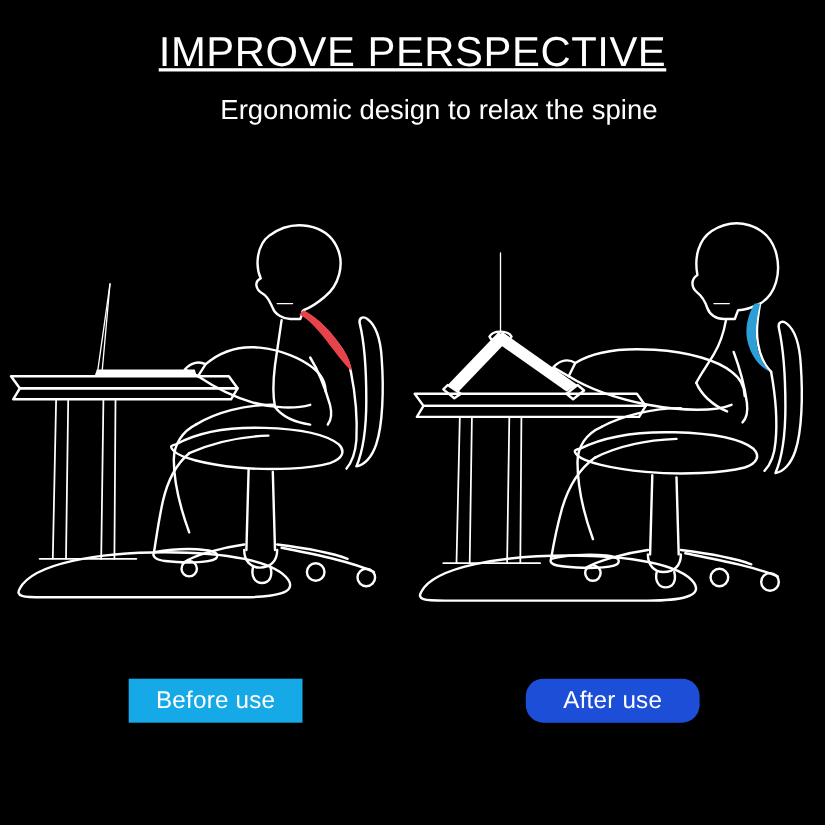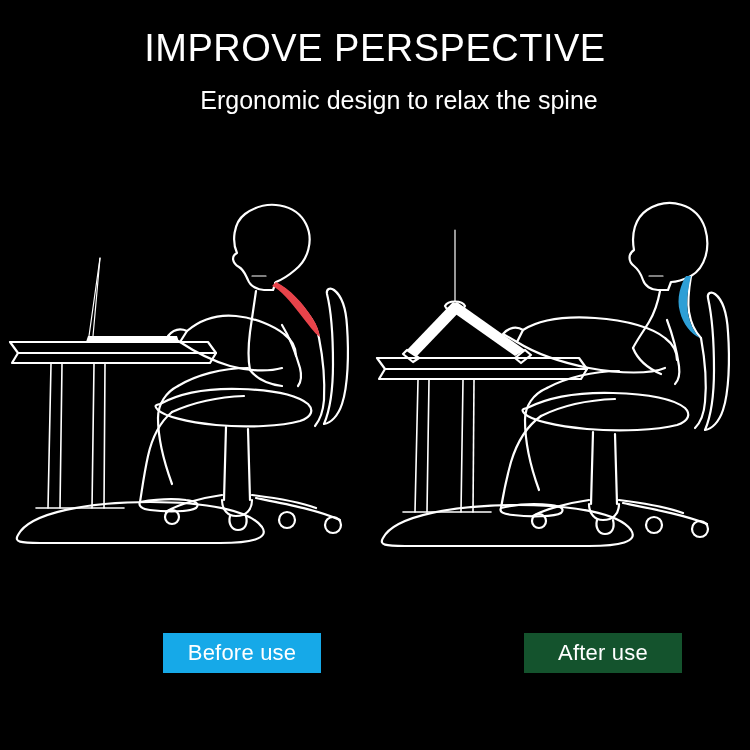--- a/index.html
+++ b/index.html
@@ -26,20 +26,21 @@
   }
   #title {
     margin: 0;
     padding-top: 26px;
     font-size: 38px;
     line-height: 44px;
     font-weight: 400;
     letter-spacing: 0.5px;
     color: #ffffff;
     font-family: "Liberation Sans", sans-serif;
+    text-decoration: underline;
   }
   #subtitle {
     margin: 0;
     padding-top: 15px;
     font-size: 25px;
     line-height: 30px;
     font-weight: 400;
     color: #ffffff;
     font-family: "Liberation Sans", sans-serif;
     padding-left: 48px;
@@ -89,33 +90,32 @@
   
   #buttons {
     position: absolute;
     top: 617px;
     left: 0;
     width: 750px;
     height: 42px;
   }
   .tag-btn {
     position: absolute;
-    top: 16px;
+    top: 0;
     height: 40px;
     line-height: 40px;
     text-align: center;
     color: #ffffff;
     font-size: 22px;
     font-weight: 400;
     font-family: "Liberation Sans", sans-serif;
     border: none;
     padding: 0;
     cursor: pointer;
     letter-spacing: 0.2px;
-    margin-left: 46px;
   }
   #btn-before { left: 117px;  width: 158px; }
   #btn-after  { left: 478px;  width: 158px; }
 </style>
 </head>
 <body>
 
 <div id="page" style="background: rgb(0, 0, 0);">
 
   <div id="heading-block">
@@ -283,16 +283,16 @@
 
         <path class="ln" d="M126 318 C 138 315 158 313 176 315 C 186 316 190 319 186 323
                  C 180 327 154 327 138 325 C 128 324 124 322 126 318 Z"></path>
       </svg>
     </div>
 
   </div>
 
   <div id="buttons">
     <button id="btn-before" class="tag-btn" style="background: rgb(22, 169, 232); color: rgb(255, 255, 255);">Before use</button>
-    <button id="btn-after" class="tag-btn" style="background: #14532d; color: rgb(255, 255, 255);">After use</button>
+    <button id="btn-after" class="tag-btn" style="background: #1d4ed8; color: rgb(255, 255, 255); border-radius: 16px;">After use</button>
   </div>
 
 </div>
 
 </body></html>

